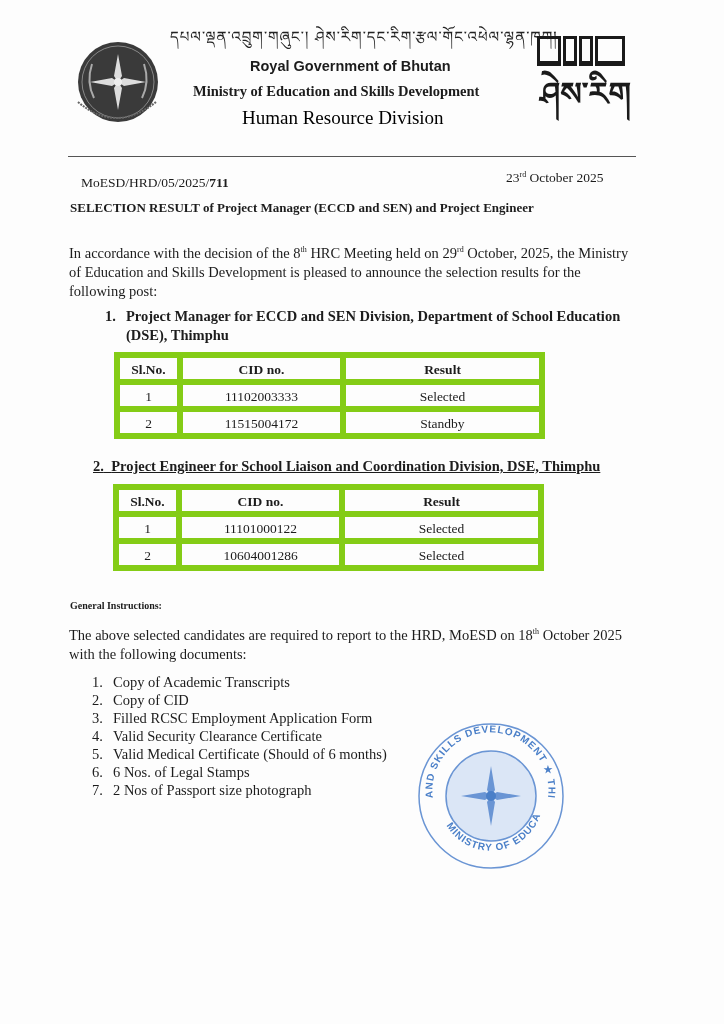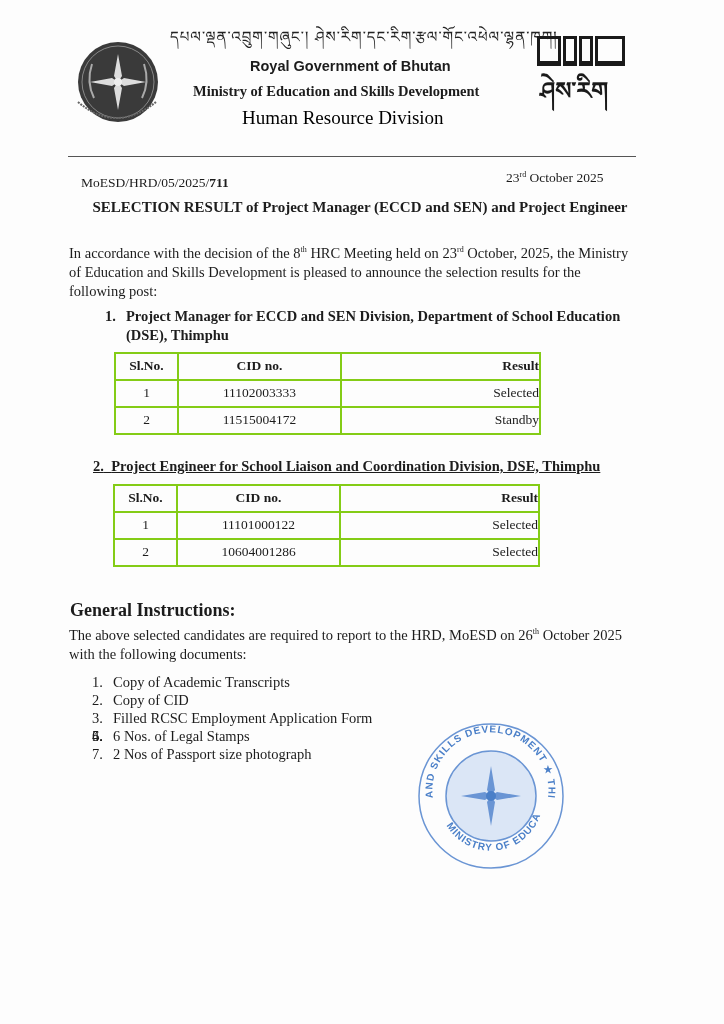--- a/index.html
+++ b/index.html
@@ -7,43 +7,43 @@
          font-family:"Liberation Serif", serif; color:#1c1c1c; }
   .abs { position:absolute; }
   
   #logo { left:66px; top:36px; width:100px; height:100px; }
   #dz-line { left:170px; top:20px; width:355px; font-family:"DejaVu Sans", sans-serif; font-size:15px; letter-spacing:1px; color:#222; white-space:nowrap; }
   #rgob { left:250px; top:58px; font-family:"Liberation Sans", sans-serif; font-weight:bold; font-size:14.5px; }
   #ministry { left:193px; top:83px; font-family:Liberation Serif, serif; font-weight:bold; font-size:14.5px; }
   #division { left:242px; top:107px; font-size:19px; color:#000000; }
   #boxes { left:537px; top:36px; width:92px; height:36px; }
   #boxes span { position:absolute; top:0; height:30px; border:3px solid #1a1a1a; border-top-width:3px; border-bottom-width:5px; box-sizing:border-box; }
-  #dz-logo { left:540px; top:64px; font-family:"DejaVu Sans", sans-serif; font-size:24px; font-weight:bold; color:#1a1a1a; }
+  #dz-logo { left:540px; top:58px; font-family:"DejaVu Sans", sans-serif; font-size:32px; font-weight:bold; color:#1a1a1a; }
   #rule { left:68px; top:156px; width:568px; height:1px; background:#555; }
   
   #ref { left:69px; top:175px; font-size:13.5px;margin-left:12px; }
   #ref b { font-weight:bold; }
   #date { left:506px; top:170px; font-size:13.5px; }
   sup { font-size:8px; vertical-align:super; line-height:0; }
-  #title { left:70px; top:198px; width:580px; text-align:center; font-weight:bold; font-size:15px; line-height:19px; }
+  #title { left:70px; top:198px; width:580px; font-weight:bold; font-size:13px; line-height:19px; }
   #intro { left:69px; top:244px; width:570px; font-size:14.5px; line-height:19px; }
   .sec-head { font-weight:bold; font-size:14.5px; line-height:19px; }
   #sec1 { left:105px; top:307px; width:520px; }
   #sec1 .num { position:absolute; left:0; top:0; }
   #sec1 .txt { padding-left:21px; text-align:left; }
   #sec2 { left:93px; top:457px; width:560px; white-space:nowrap;text-decoration:underline; }
   table.res { position:absolute; border-collapse:collapse; font-size:13.5px; }
-  table.res td, table.res th { border:2px solid #84cc16; height:27px; padding:0; vertical-align:top; padding-top:4px; box-sizing:border-box; }
+  table.res td, table.res th { border:6px solid #84cc16; height:27px; padding:0; vertical-align:top; padding-top:4px; box-sizing:border-box; }
   table.res th { font-weight:bold; }
   table.res .c1 { width:63px; text-align:center; }
   table.res .c2 { width:163px; text-align:center; }
-  table.res .c3 { width:199px; text-align:right; }
+  table.res .c3 { width:199px; text-align:center; }
   #t1 { left:114px; top:352px; }
   #t2 { left:113px; top:484px; }
-  #gi-head { left:70px; top:600px; font-weight:bold; font-size:18px; }
+  #gi-head { left:70px; top:600px; font-weight:bold; font-size:10px; }
   #gi-text { left:69px; top:626px; width:575px; font-size:14.5px; line-height:19px; }
   #docs { left:92px; top:673px; font-size:14.5px; line-height:18px; margin:0; padding:0; list-style:none; }
   #docs li { position:relative; padding-left:21px; }
   #docs li .n { position:absolute; left:0; }
   #stamp { left:413px; top:718px; width:155px; height:155px; }
 </style>
 </head>
 <body>
 
 <svg id="logo" class="abs" viewBox="0 0 100 100">
@@ -67,21 +67,21 @@
 <div id="dz-logo" class="abs">ཤེས་རིག</div>
 <div id="rule" class="abs"></div>
 
 <div id="ref" class="abs"><span>MoESD/HRD/05/2025/</span><b>711</b></div>
 <div id="date" class="abs"><span>23</span><sup>rd</sup><span> October 2025</span></div>
 
 <div id="title" class="abs">
   <div>SELECTION RESULT of Project Manager (ECCD and SEN) and Project Engineer</div>
 </div>
 
-<div id="intro" class="abs"><span>In accordance with the decision of the 8</span><sup>th</sup><span> HRC Meeting held on 23</span><sup>rd</sup><span> October, 2025, the Ministry of Education and Skills Development is pleased to announce the selection results for the following post:</span></div>
+<div id="intro" class="abs"><span>In accordance with the decision of the 8</span><sup>th</sup><span> HRC Meeting held on 29</span><sup>rd</sup><span> October, 2025, the Ministry of Education and Skills Development is pleased to announce the selection results for the following post:</span></div>
 
 <div id="sec1" class="abs sec-head">
   <span class="num">1.</span>
   <div class="txt">Project Manager for ECCD and SEN Division, Department of School Education (DSE), Thimphu</div>
 </div>
 <table id="t1" class="res">
   <tbody>
       <tr>
     <th class="c1">Sl.No.</th>
     <th class="c2">CID no.</th>
@@ -117,27 +117,27 @@
   </tr>
   <tr>
     <td class="c1">2</td>
     <td class="c2">10604001286</td>
     <td class="c3">Selected</td>
   </tr>
 </tbody>
   </table>
 
 <div id="gi-head" class="abs">General Instructions:</div>
-<div id="gi-text" class="abs"><span>The above selected candidates are required to report to the HRD, MoESD on 26</span><sup>th</sup><span> October 2025 with the following documents:</span></div>
+<div id="gi-text" class="abs"><span>The above selected candidates are required to report to the HRD, MoESD on 18</span><sup>th</sup><span> October 2025 with the following documents:</span></div>
 <ul id="docs" class="abs">
   <li><span class="n">1.</span><span>Copy of Academic Transcripts</span></li>
   <li><span class="n">2.</span><span>Copy of CID</span></li>
   <li><span class="n">3.</span><span>Filled RCSC Employment Application Form</span></li>
-  <li><span class="n">4.</span></li>
-  <li><span class="n">5.</span></li>
+  <li><span class="n">4.</span><span>Valid Security Clearance Certificate</span></li>
+  <li><span class="n">5.</span><span>Valid Medical Certificate (Should of 6 months)</span></li>
   <li><span class="n">6.</span><span>6 Nos. of Legal Stamps</span></li>
   <li><span class="n">7.</span><span>2 Nos of Passport size photograph</span></li>
 </ul>
 
 <svg id="stamp" class="abs" viewBox="0 0 155 155">
   <defs>
     <path id="arcTop" d="M 20 80 A 58 58 0 1 1 135 80"></path>
     <path id="arcBot" d="M 28 95 A 52 52 0 0 0 128 95"></path>
   </defs>
   <circle cx="78" cy="78" r="72" fill="none" stroke="#6a95d4" stroke-width="1.5"></circle>

